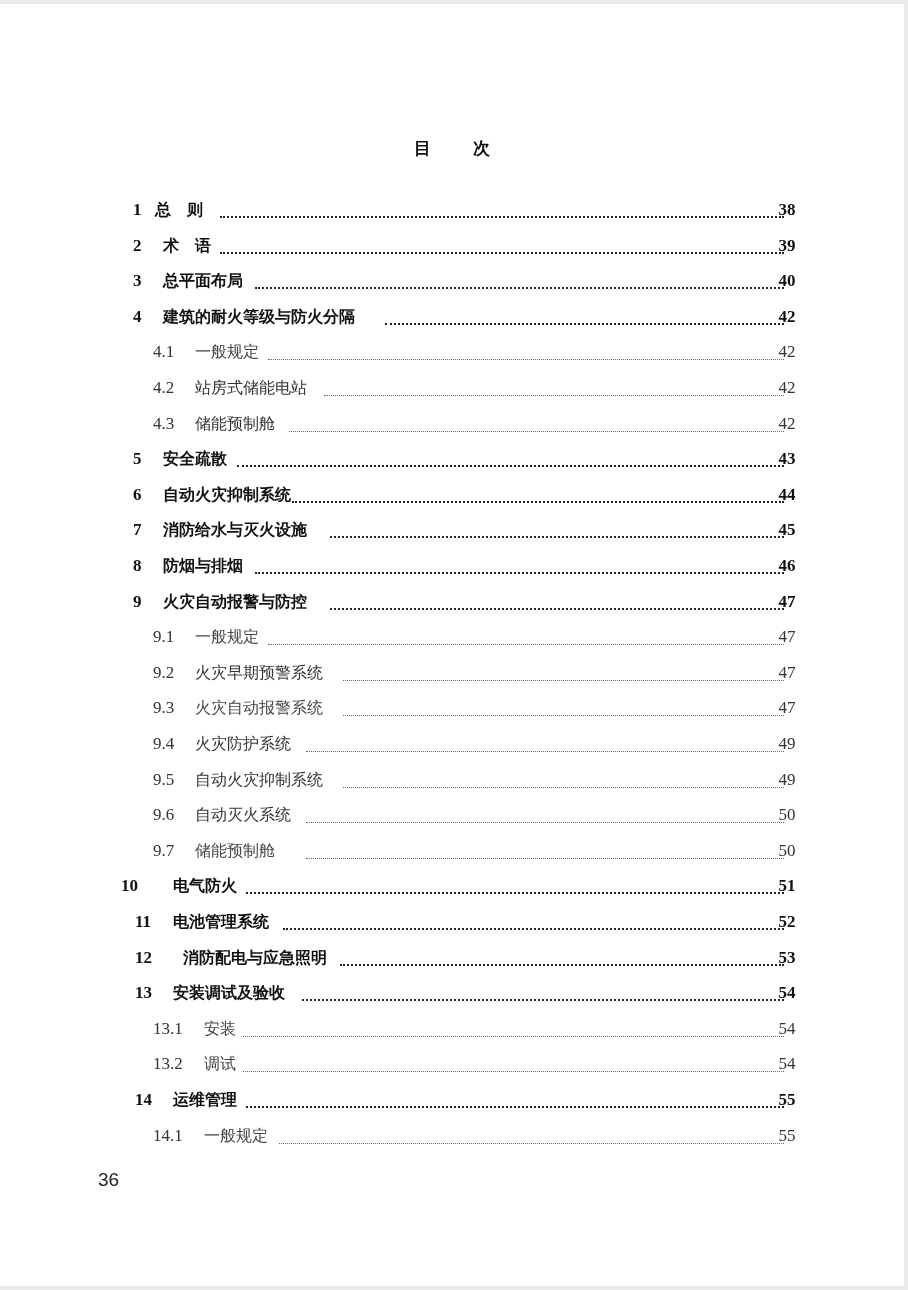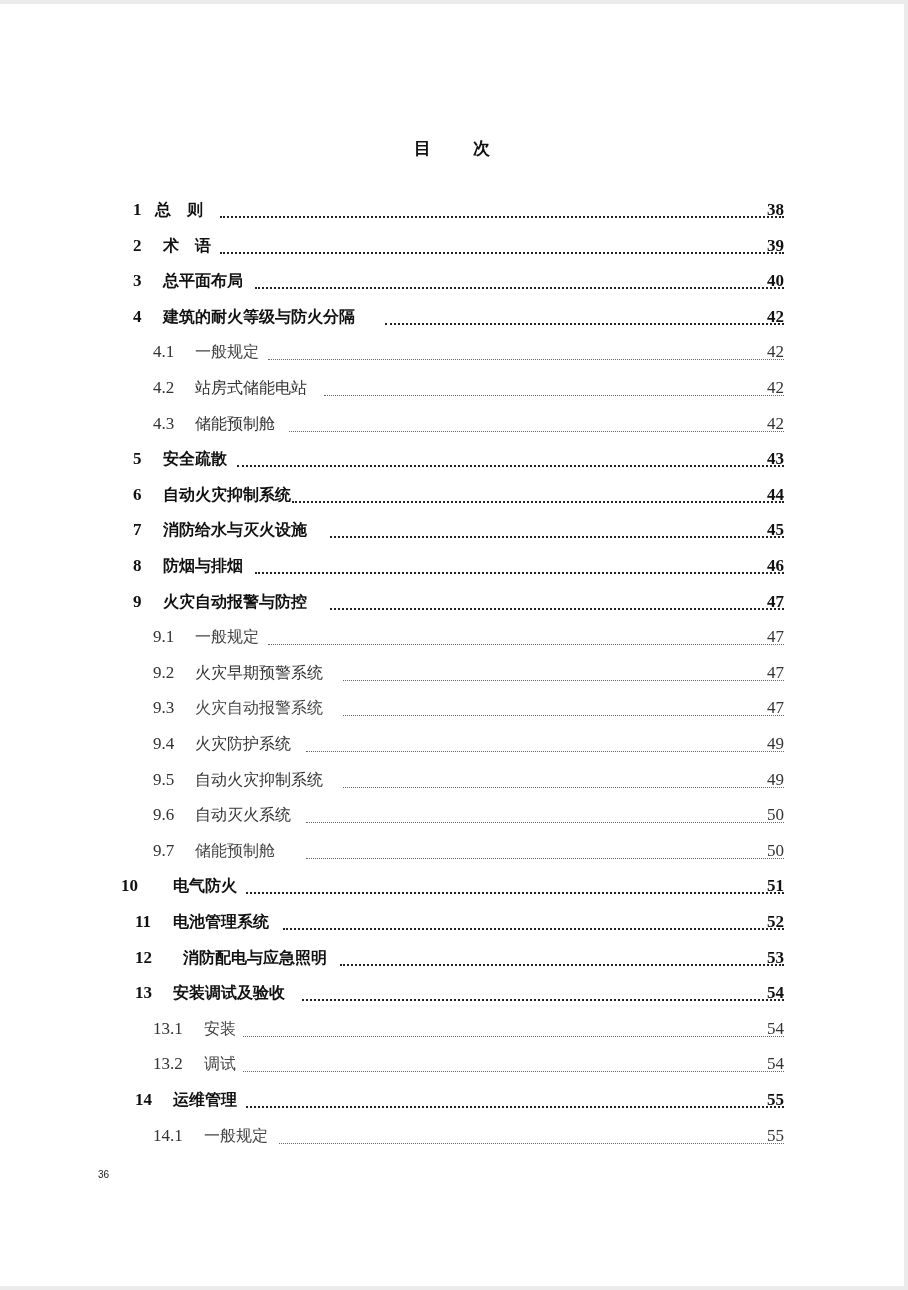--- a/index.html
+++ b/index.html
@@ -57,21 +57,21 @@
       position: absolute;
       top: 0;
     }
     .toc-row .leader {
       position: absolute;
       height: 2px;
     }
     .toc-row .pg {
       position: absolute;
       top: 0;
-      text-align: left;
+      text-align: center;
       width: 40px;
     }
 
     
     .lvl1 .num {
       font-family: "Liberation Serif", serif;
       font-weight: bold;
       font-size: 17px;
       color: #111;
     }
@@ -114,21 +114,21 @@
     }
     .lvl2 .leader {
       border-bottom: 1px dotted #666;
     }
 
     .page-number {
       position: absolute;
       left: 98px;
       top: 1165px;
       font-family: "Liberation Sans", "DejaVu Sans", sans-serif;
-      font-size: 10px;
+      font-size: 19px;
       color: #222;
     }
   </style>
 </head>
 <body>
 
 <div class="page">
   <div class="toc-title">目 次</div>
 
   <div class="toc-list">

